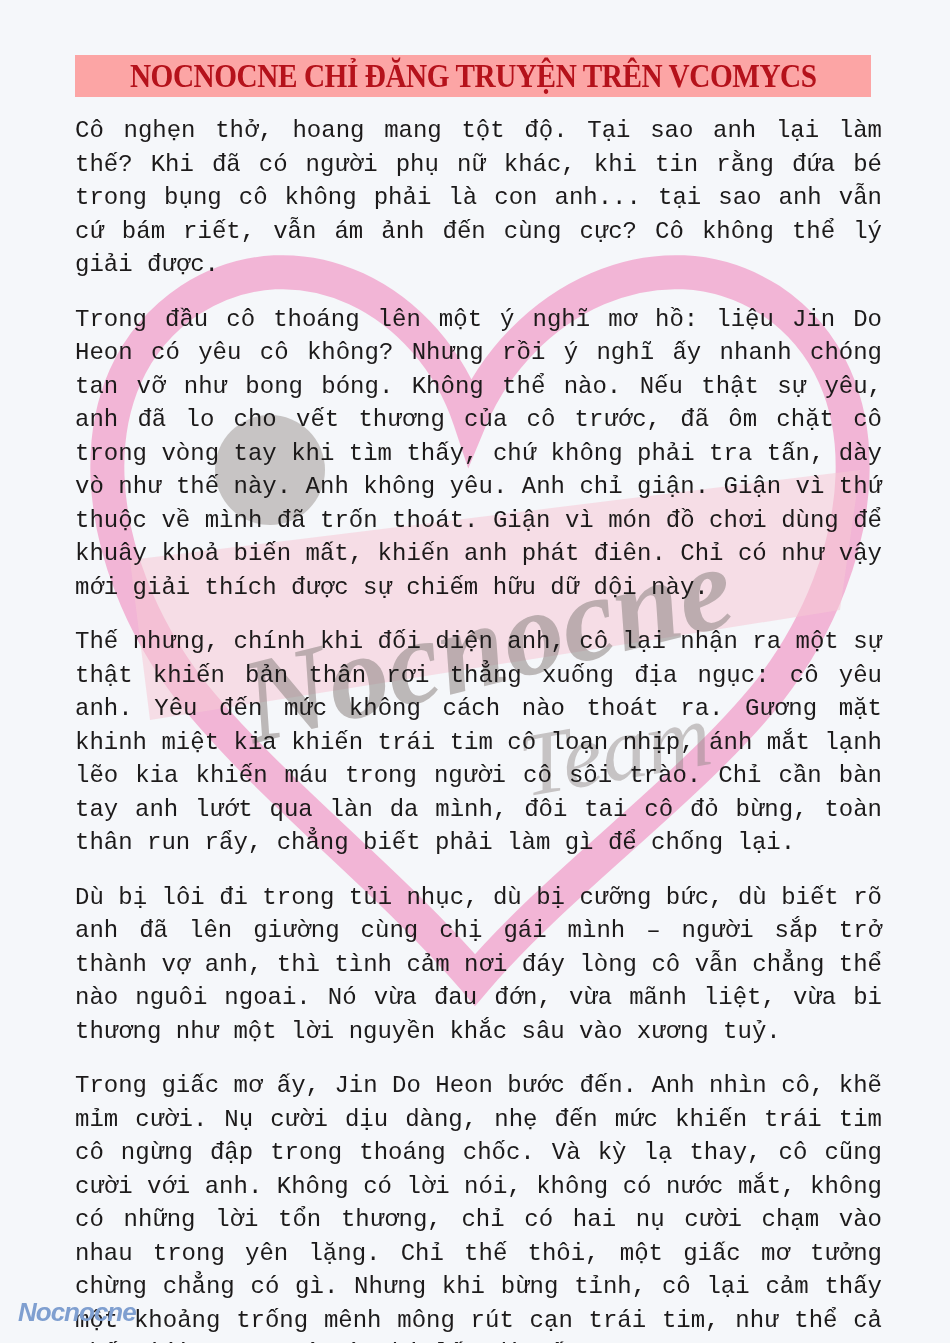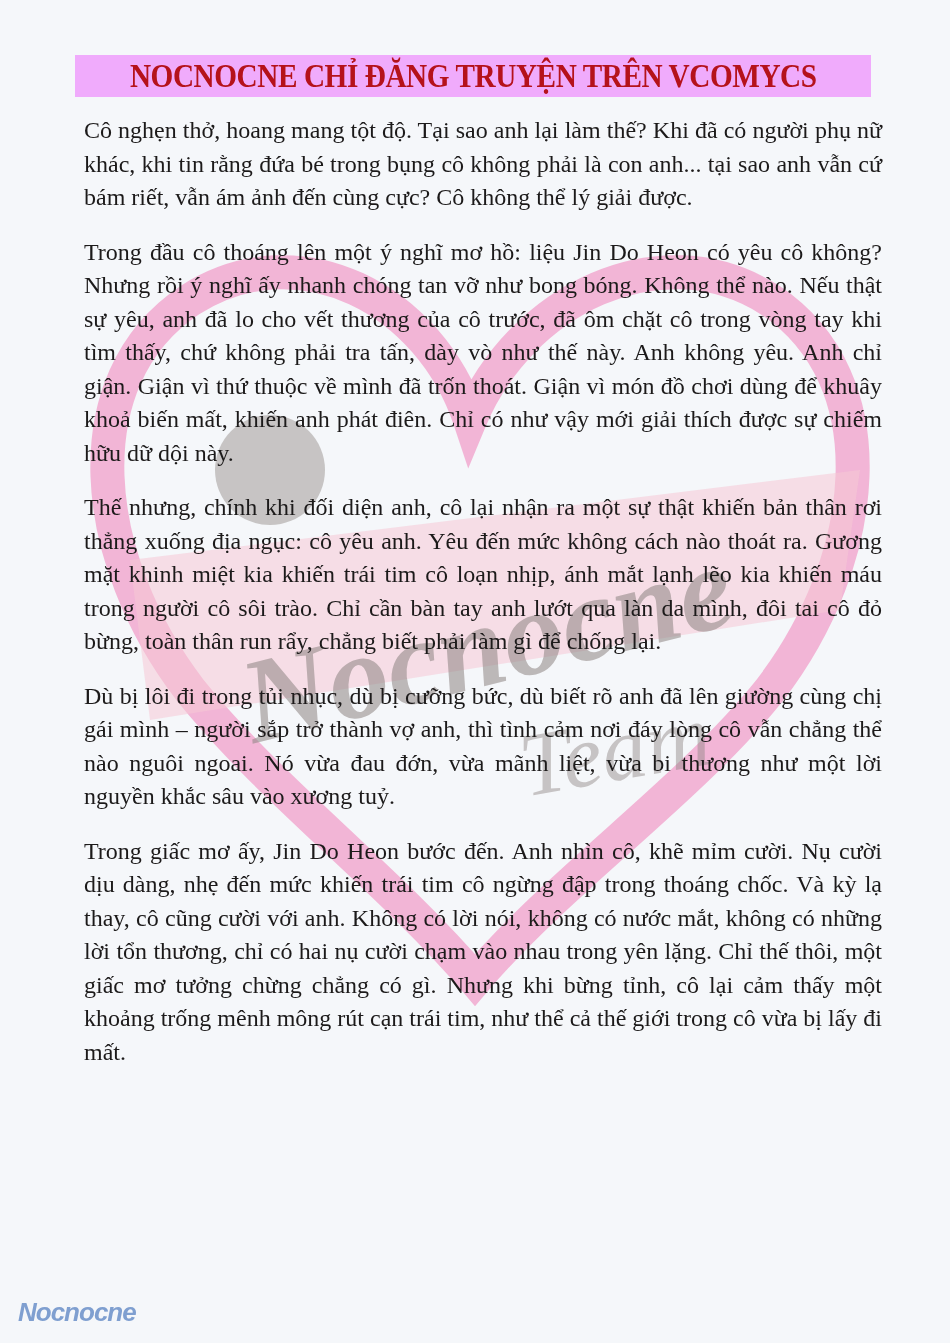--- a/index.html
+++ b/index.html
@@ -1,22 +1,22 @@
 <!DOCTYPE html>
 <html><head>
 <meta charset="utf-8">
 <style>
   html, body { margin:0; padding:0; }
   body { width:950px; height:1343px; background:#f4f6f9; position:relative; overflow:hidden; font-family:"DejaVu Serif", "Liberation Serif", serif; }
   .page { position:absolute; inset:0; background:#f5f7fa; }
   .watermark { position:absolute; left:0; top:0; width:950px; height:1343px; pointer-events:none; }
-  .title-band { position:absolute; left:75px; top:55px; width:796px; height:42px; background:#f0abfc; display:flex; align-items:center; justify-content:center; }
+  .title-band { position:absolute; left:75px; top:55px; width:796px; height:42px; background:#fca5a5; display:flex; align-items:center; justify-content:center; }
   .title { font-family:"Liberation Serif", serif; font-weight:bold; color:#b5121b; font-size:34px; letter-spacing:-0.5px; transform:scaleX(0.86); white-space:nowrap; }
   .content { position:absolute; left:72px; top:114px; width:810px; color:#1c1a1a; font-family:"Liberation Serif", serif; font-size:24px; line-height:33.5px; text-align:justify; }
-  .content p { margin:0 0 21px 12px; }
+  .content p { margin:0 0 21px 3px;font-family:Liberation Mono, monospace; }
   .footer-logo { position:absolute; left:18px; top:1297px; font-family:"Liberation Sans", sans-serif; font-style:italic; font-weight:bold; font-size:26px; color:#7f9fd0; letter-spacing:-1px; }
 </style>
 </head>
 <body>
 
 <div class="page">
 
   <svg class="watermark" viewBox="0 0 950 1343" xmlns="http://www.w3.org/2000/svg">
     <path d="M470 420 C 430 300, 300 230, 190 300 C 70 380, 90 560, 190 690 C 270 790, 390 880, 475 980 C 560 880, 690 790, 770 690 C 870 560, 890 380, 770 300 C 660 230, 520 300, 470 420 Z" fill="none" stroke="#f1a9cf" stroke-width="34" opacity="0.85"></path>
     <path d="M130 560 L 860 470 L 840 610 L 150 720 Z" fill="#f6c9d6" opacity="0.55"></path>

